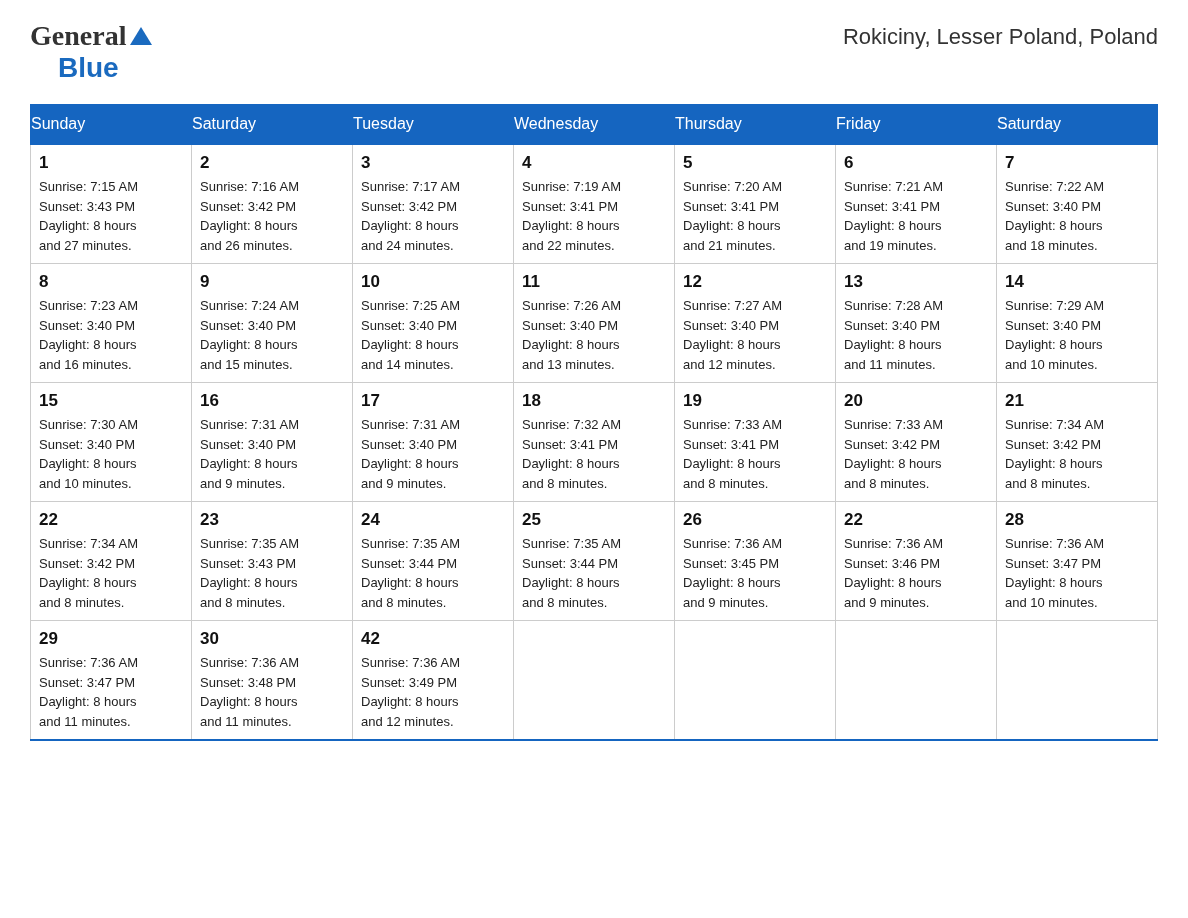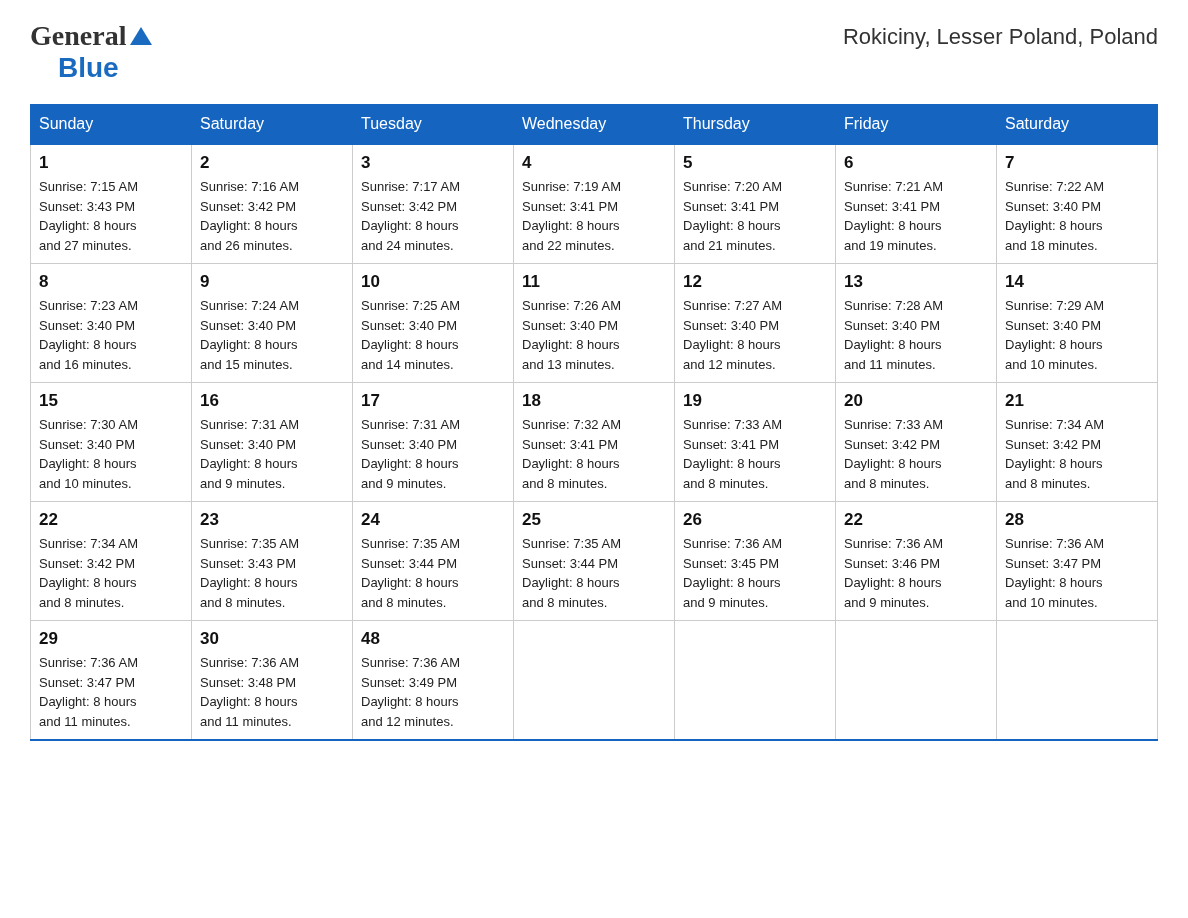--- a/index.html
+++ b/index.html
@@ -31,21 +31,21 @@
       margin-top: 4px;
     }
     table {
       width: 100%;
       border-collapse: collapse;
       table-layout: fixed;
     }
     thead tr th {
       background: #1565c0;
       color: #fff;
-      padding: 10px 8px;
+      padding: 10px 0;
       font-size: 16px;
       font-weight: normal;
       text-align: left;
       border: 1px solid #1565c0;
     }
     tbody tr td {
       vertical-align: top;
       padding: 8px 8px;
       border: 1px solid #ccc;
       font-size: 13px;
@@ -193,21 +193,21 @@
         <td><span class="day-num">22</span>
         <span class="day-info">Sunrise: 7:36 AM<br>Sunset: 3:46 PM<br>Daylight: 8 hours<br>and 9 minutes.</span></td>
         <td><span class="day-num">28</span>
         <span class="day-info">Sunrise: 7:36 AM<br>Sunset: 3:47 PM<br>Daylight: 8 hours<br>and 10 minutes.</span></td>
       </tr>
       <tr>
         <td><span class="day-num">29</span>
         <span class="day-info">Sunrise: 7:36 AM<br>Sunset: 3:47 PM<br>Daylight: 8 hours<br>and 11 minutes.</span></td>
         <td><span class="day-num">30</span>
         <span class="day-info">Sunrise: 7:36 AM<br>Sunset: 3:48 PM<br>Daylight: 8 hours<br>and 11 minutes.</span></td>
-        <td><span class="day-num">48</span>
+        <td><span class="day-num">42</span>
         <span class="day-info">Sunrise: 7:36 AM<br>Sunset: 3:49 PM<br>Daylight: 8 hours<br>and 12 minutes.</span></td>
         <td></td>
         <td></td>
         <td></td>
         <td></td>
       </tr>
     </tbody>
 </table>
 
 </body></html>

